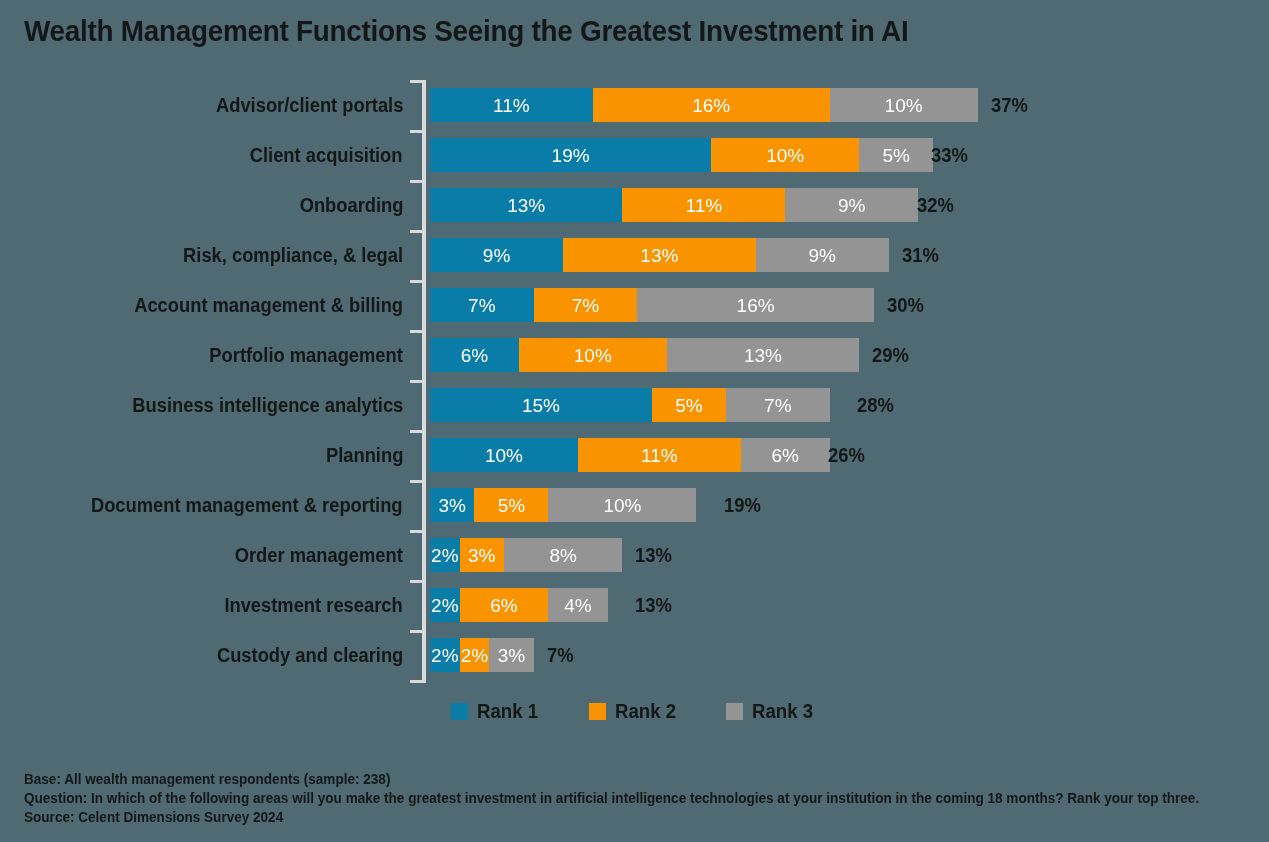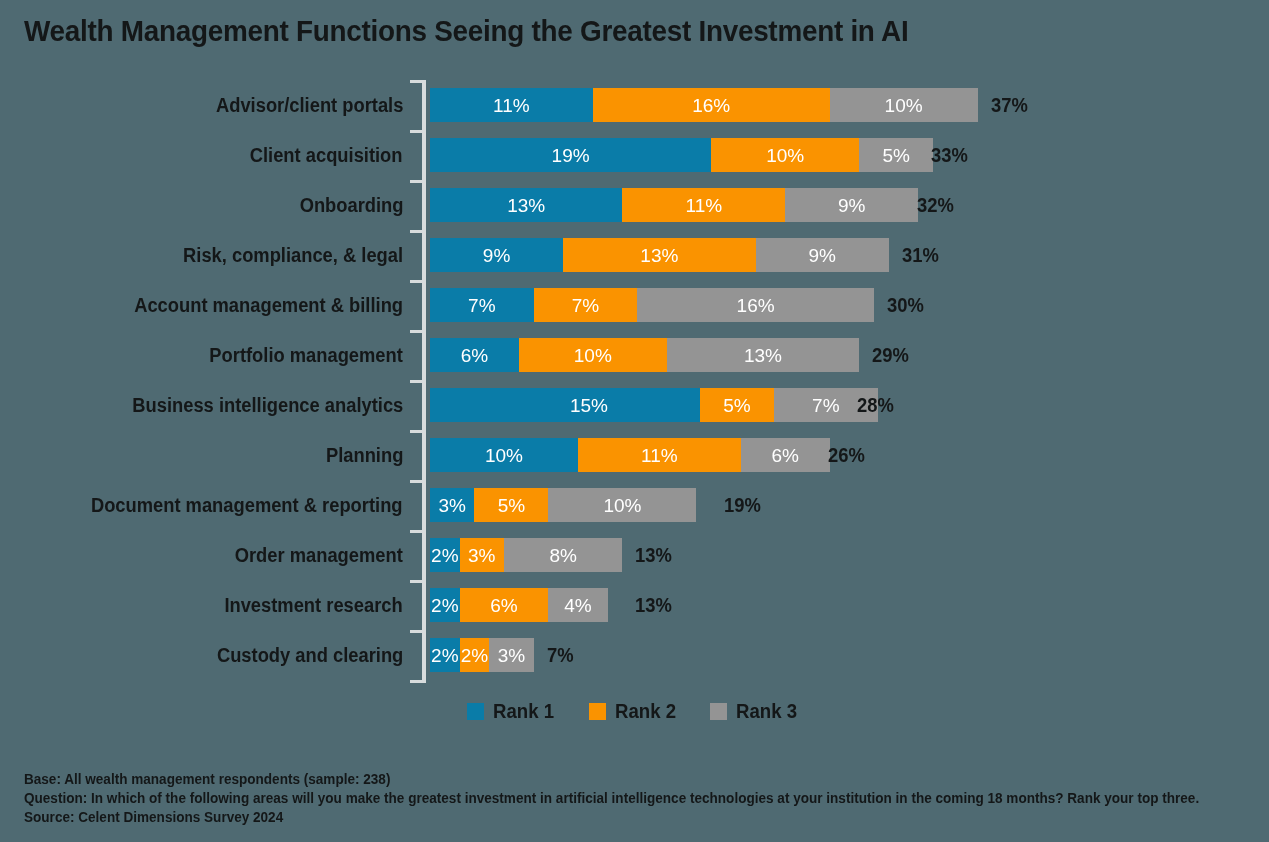--- a/index.html
+++ b/index.html
@@ -132,21 +132,21 @@
 
   
   .legend {
     position: absolute;
     left: 0;
     right: 0;
     top: 700px;
     display: flex;
     justify-content: center;
     align-items: center;
-    gap: 30px;
+    gap: 46px;
   }
   .legend-item {
     display: flex;
     align-items: center;
     gap: 9px;
   }
   .legend-swatch {
     width: 17px;
     height: 17px;
     flex: 0 0 auto;
@@ -273,21 +273,21 @@
             </div>
             <div class="seg rank3" style="width: 192.4px;">
               <span class="seg-label">13%</span>
             </div>
           </div>
           <div class="total-label" style="left: 854.2px;">29%</div>
         </div>
         <div class="row">
           <div class="cat-label">Business intelligence analytics</div>
           <div class="bar-track">
-            <div class="seg rank1" style="width: 222px; padding-left: 48px;">
+            <div class="seg rank1" style="width: 222px;">
               <span class="seg-label">15%</span>
             </div>
             <div class="seg rank2" style="width: 74px;">
               <span class="seg-label">5%</span>
             </div>
             <div class="seg rank3" style="width: 103.6px;">
               <span class="seg-label">7%</span>
             </div>
           </div>
           <div class="total-label" style="left: 839.4px;">28%</div>

